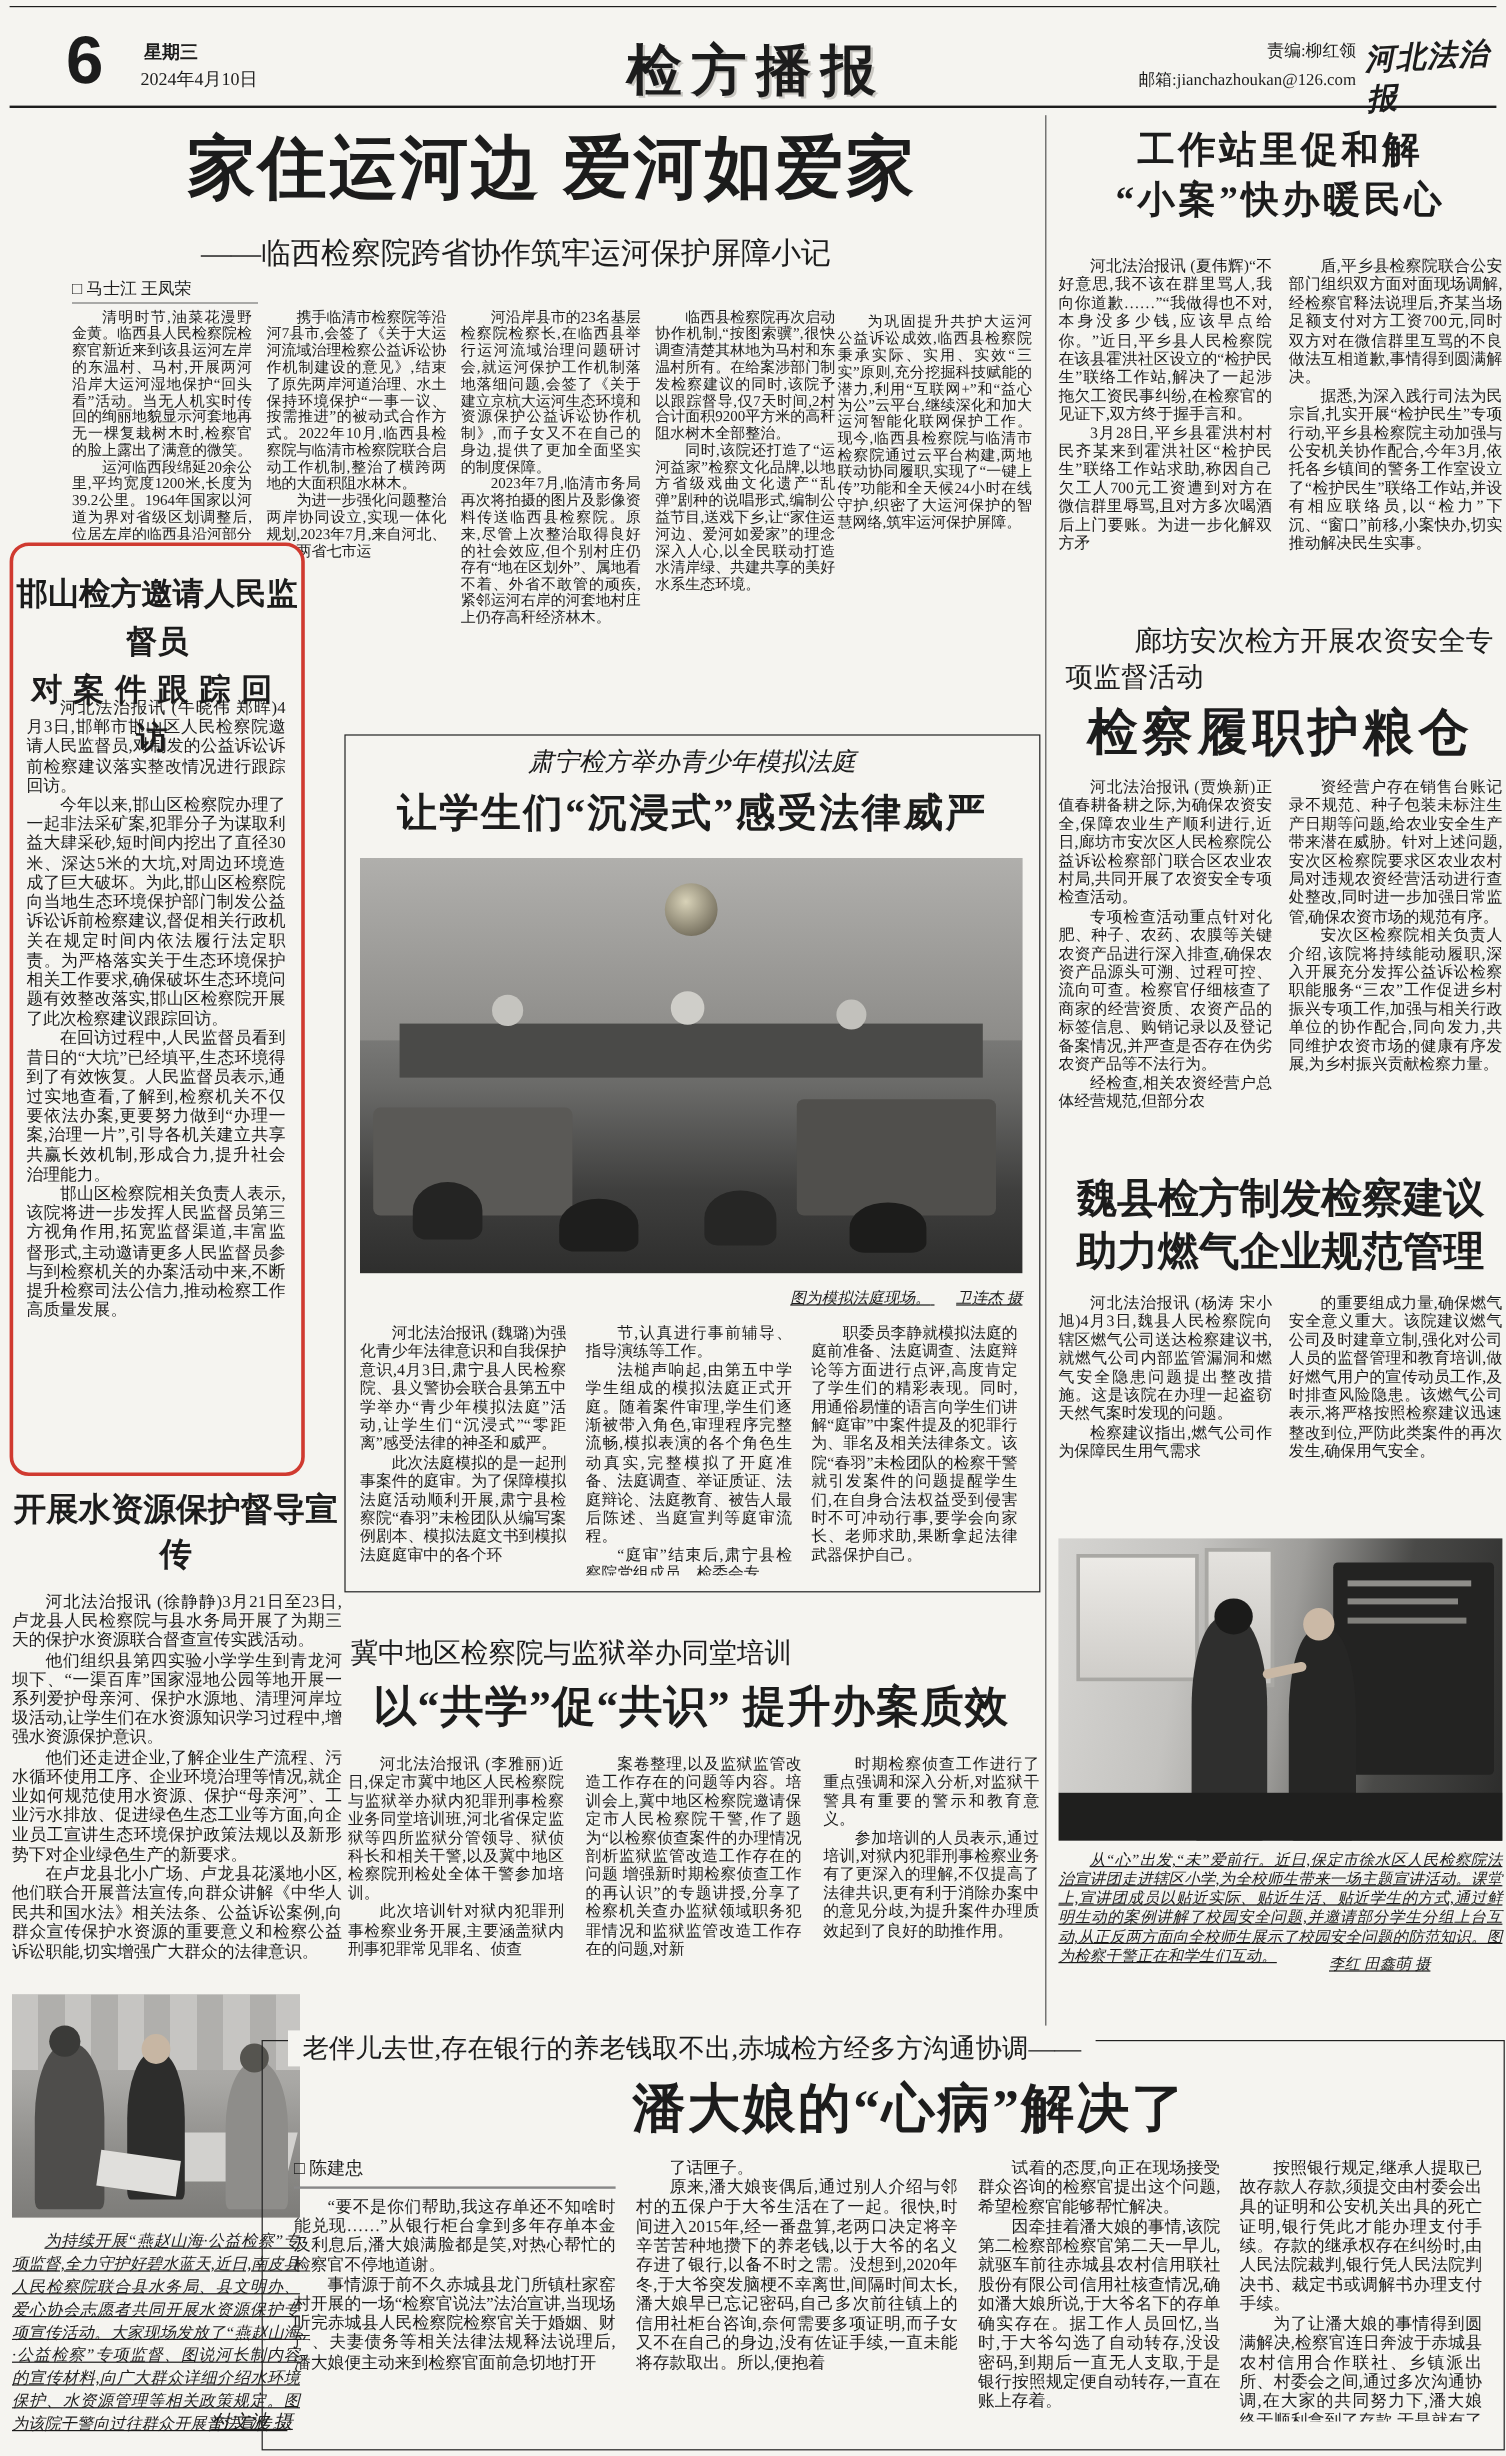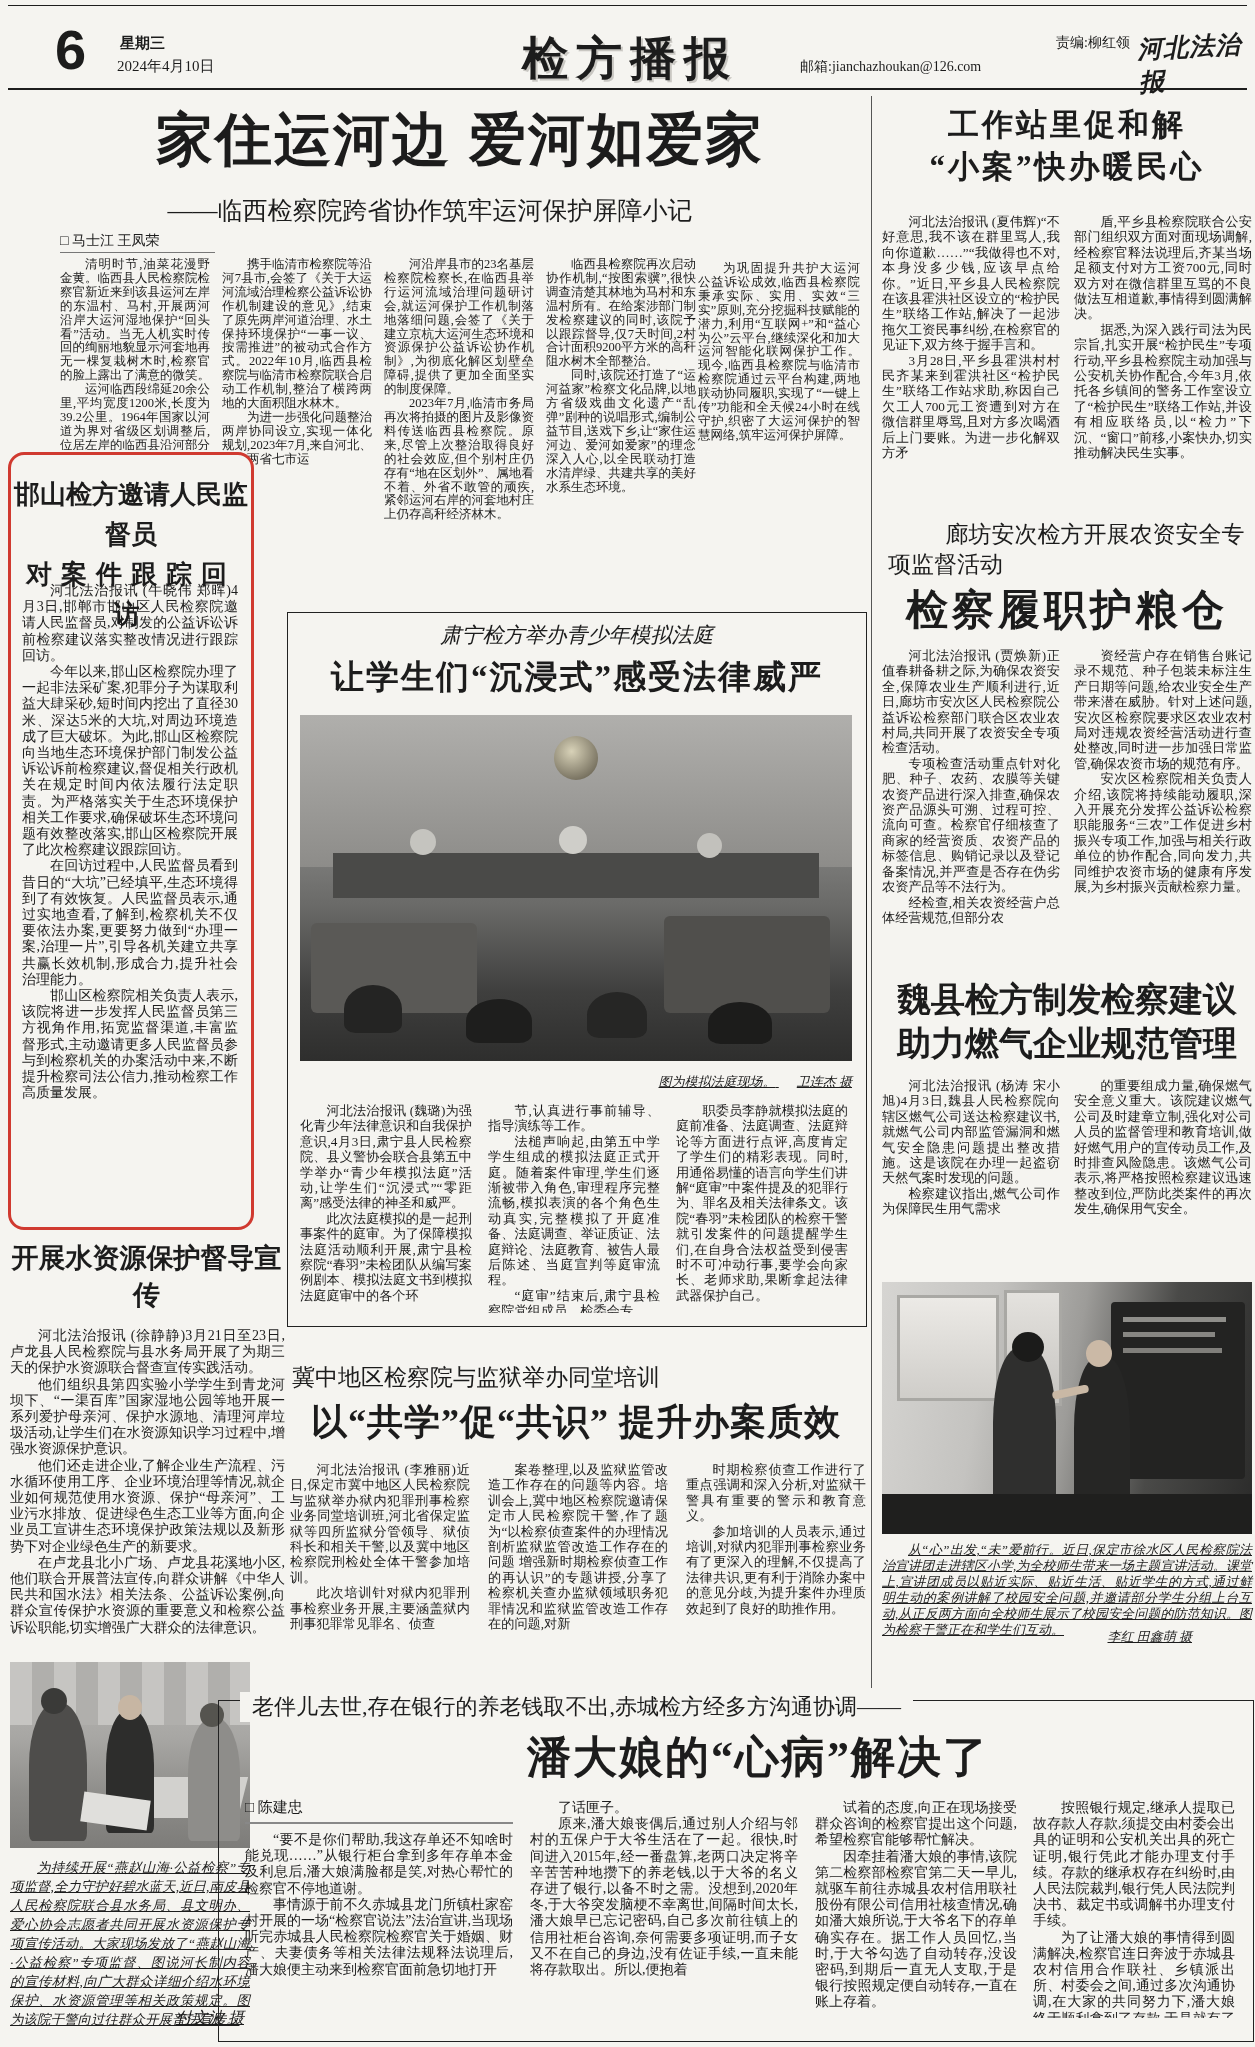--- a/index.html
+++ b/index.html
@@ -24,40 +24,40 @@
 <body>
 
 <div class="page">
 
   <div class="rule" style="left:8px;top:5px;width:1239px;height:1px;"></div>
   <div class="abs hd-sans" style="left:55px;top:22px;font-size:56px;line-height:56px;">6</div>
   <div class="abs" style="left:120px;top:34px;font-size:15px;font-weight:bold;">星期三</div>
   <div class="abs" style="left:117px;top:57px;font-size:15px;">2024年4月10日</div>
   <div class="abs hd-sans center" style="left:430px;top:28px;width:400px;font-size:46px;letter-spacing:8px;text-shadow:2px 2px 0 #c9c7c2;">检方播报</div>
   <div class="abs" style="left:850px;top:34px;width:280px;text-align:right;font-size:14px;">责编:柳红领</div>
-  <div class="abs" style="left:800px;top:58px;width:330px;font-size:14px;">邮箱:jianchazhoukan@126.com</div>
+  <div class="abs" style="left:800px;top:58px;width:330px;text-align:right;font-size:14px;">邮箱:jianchazhoukan@126.com</div>
   <div class="abs" style="left:1138px;top:30px;width:115px;font-size:25px;font-weight:bold;font-style:italic;transform:rotate(-3deg);letter-spacing:1px;">河北法治报</div>
   <div class="rule" style="left:8px;top:88px;width:1239px;height:2px;"></div>
 
   <div class="rule" style="left:871px;top:96px;width:1px;height:1592px;background:#555;"></div>
 
   <div class="abs hd-sans center" style="left:55px;top:102px;width:810px;font-size:57px;letter-spacing:2px;">家住运河边 爱河如爱家</div>
   <div class="abs center" style="left:60px;top:194px;width:740px;font-size:25px;">——临西检察院跨省协作筑牢运河保护屏障小记</div>
   <div class="abs" style="left:60px;top:232px;font-size:14px;">□ 马士江 王凤荣</div>
   <div class="rule" style="left:60px;top:252px;width:155px;height:1px;background:#777;"></div>
   <div class="col b12" style="left:60px;top:258px;width:150px;height:192px;">
       <p>清明时节,油菜花漫野金黄。临西县人民检察院检察官新近来到该县运河左岸的东温村、马村,开展两河沿岸大运河湿地保护“回头看”活动。当无人机实时传回的绚丽地貌显示河套地再无一棵复栽树木时,检察官的脸上露出了满意的微笑。</p>
       <p>运河临西段绵延20余公里,平均宽度1200米,长度为39.2公里。1964年国家以河道为界对省级区划调整后,位居左岸的临西县沿河部分村庄土地“遗留”在河道右侧,以河套地存在于对岸山东省临清市辖域。</p>
     </div>
   <div class="col b12" style="left:222px;top:258px;width:150px;height:344px;">
       <p>携手临清市检察院等沿河7县市,会签了《关于大运河流域治理检察公益诉讼协作机制建设的意见》,结束了原先两岸河道治理、水土保持环境保护“一事一议、按需推进”的被动式合作方式。2022年10月,临西县检察院与临清市检察院联合启动工作机制,整治了横跨两地的大面积阻水林木。</p>
       <p>为进一步强化问题整治两岸协同设立,实现一体化规划,2023年7月,来自河北、山东两省七市运</p>
     </div>
   <div class="col b12" style="left:384px;top:258px;width:150px;height:344px;">
-      <p>河沿岸县市的23名基层检察院检察长,在临西县举行运河流域治理问题研讨会,就运河保护工作机制落地落细问题,会签了《关于建立京杭大运河生态环境和资源保护公益诉讼协作机制》,为彻底化解区划壁垒障碍,提供了更加全面坚实的制度保障。</p>
+      <p>河沿岸县市的23名基层检察院检察长,在临西县举行运河流域治理问题研讨会,就运河保护工作机制落地落细问题,会签了《关于建立京杭大运河生态环境和资源保护公益诉讼协作机制》,而子女又不在自己的身边,提供了更加全面坚实的制度保障。</p>
       <p>2023年7月,临清市务局再次将拍摄的图片及影像资料传送临西县检察院。原来,尽管上次整治取得良好的社会效应,但个别村庄仍存有“地在区划外”、属地看不着、外省不敢管的顽疾,紧邻运河右岸的河套地村庄上仍存高秆经济林木。</p>
     </div>
   <div class="col b12" style="left:546px;top:258px;width:150px;height:344px;">
       <p>临西县检察院再次启动协作机制,“按图索骥”,很快调查清楚其林地为马村和东温村所有。在给案涉部门制发检察建议的同时,该院予以跟踪督导,仅7天时间,2村合计面积9200平方米的高秆阻水树木全部整治。</p>
       <p>同时,该院还打造了“运河益家”检察文化品牌,以地方省级戏曲文化遗产“乱弹”剧种的说唱形式,编制公益节目,送戏下乡,让“家住运河边、爱河如爱家”的理念深入人心,以全民联动打造水清岸绿、共建共享的美好水系生态环境。</p>
     </div>
   <div class="col b12" style="left:698px;top:262px;width:162px;height:340px;">
       <p>为巩固提升共护大运河公益诉讼成效,临西县检察院秉承实际、实用、实效“三实”原则,充分挖掘科技赋能的潜力,利用“互联网+”和“益心为公”云平台,继续深化和加大运河智能化联网保护工作。现今,临西县检察院与临清市检察院通过云平台构建,两地联动协同履职,实现了“一键上传”功能和全天候24小时在线守护,织密了大运河保护的智慧网络,筑牢运河保护屏障。</p>
     </div>
 

